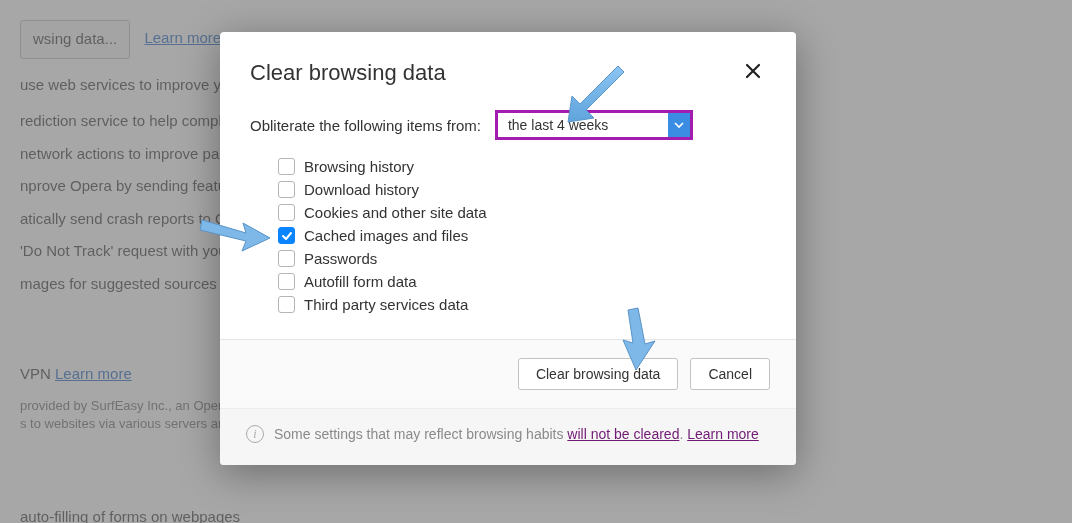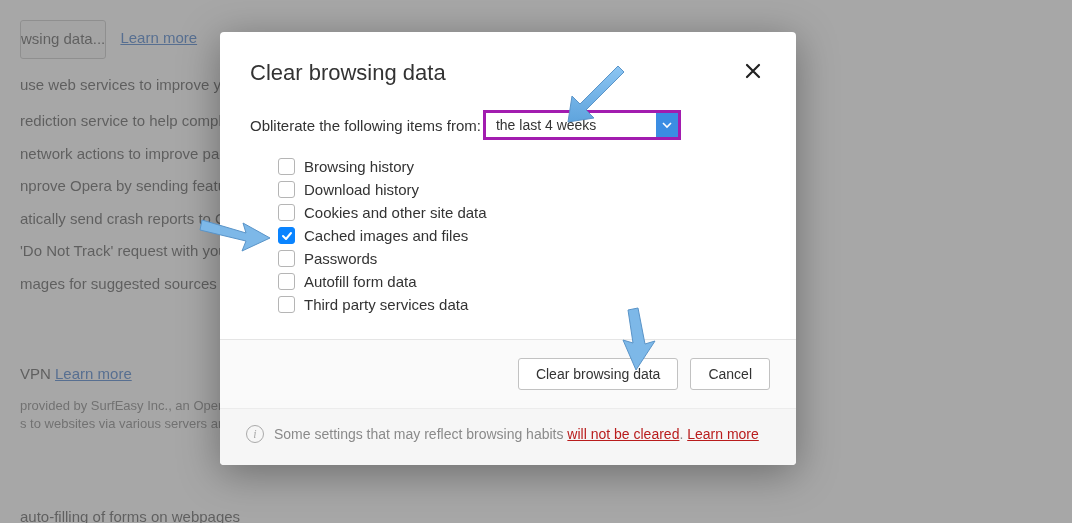--- a/index.html
+++ b/index.html
@@ -21,21 +21,21 @@
     padding: 20px 20px;
     line-height: 1.9;
     color: #333;
     font-size: 15px;
   }
   .bg-page .row { margin-bottom:4px;}
   .bg-button {
     display:inline-block;
     border:1px solid #bbb;
     border-radius:3px;
-    padding:4px 0;
+    padding:4px 12px;
     background:#f7f7f7;
     vertical-align:middle;
     margin-right:10px;
   }
   .bg-link { color:#1a5fbf; text-decoration:underline; }
   .overlay {
     position:absolute;
     left:0;top:0;width:100%;height:100%;
     background:rgba(120,120,120,0.65);
   }
@@ -61,21 +61,21 @@
   .close {
     font-size:20px;
     cursor:pointer;
     line-height:1;
     padding:2px 4px;
   }
   .dialog-body { padding:0 30px 20px 30px; }
   .time-row {
     display:flex;
     align-items:center;
-    gap:2px;
+    gap:14px;
     margin:10px 0 18px 0;
     font-size:15px;
   }
   .time-select-wrap {
     display:inline-flex;
     align-items:stretch;
     border:3px solid #a21caf;
     height:30px;
   }
   .time-select-label {
@@ -152,21 +152,21 @@
     border-radius:50%;
     display:inline-flex;
     align-items:center;
     justify-content:center;
     font-style:italic;
     font-family:Georgia,serif;
     font-size:12px;
     color:#aaa;
     flex-shrink:0;
   }
-  .notice-link { color:#b91c1c; text-decoration:underline; }
+  .notice-link { color:#701a75; text-decoration:underline; }
   
   .arrow {
     position:absolute;
     z-index:20;
   }
   .arrow svg { display:block; }
 </style>
 </head>
 <body>
 

